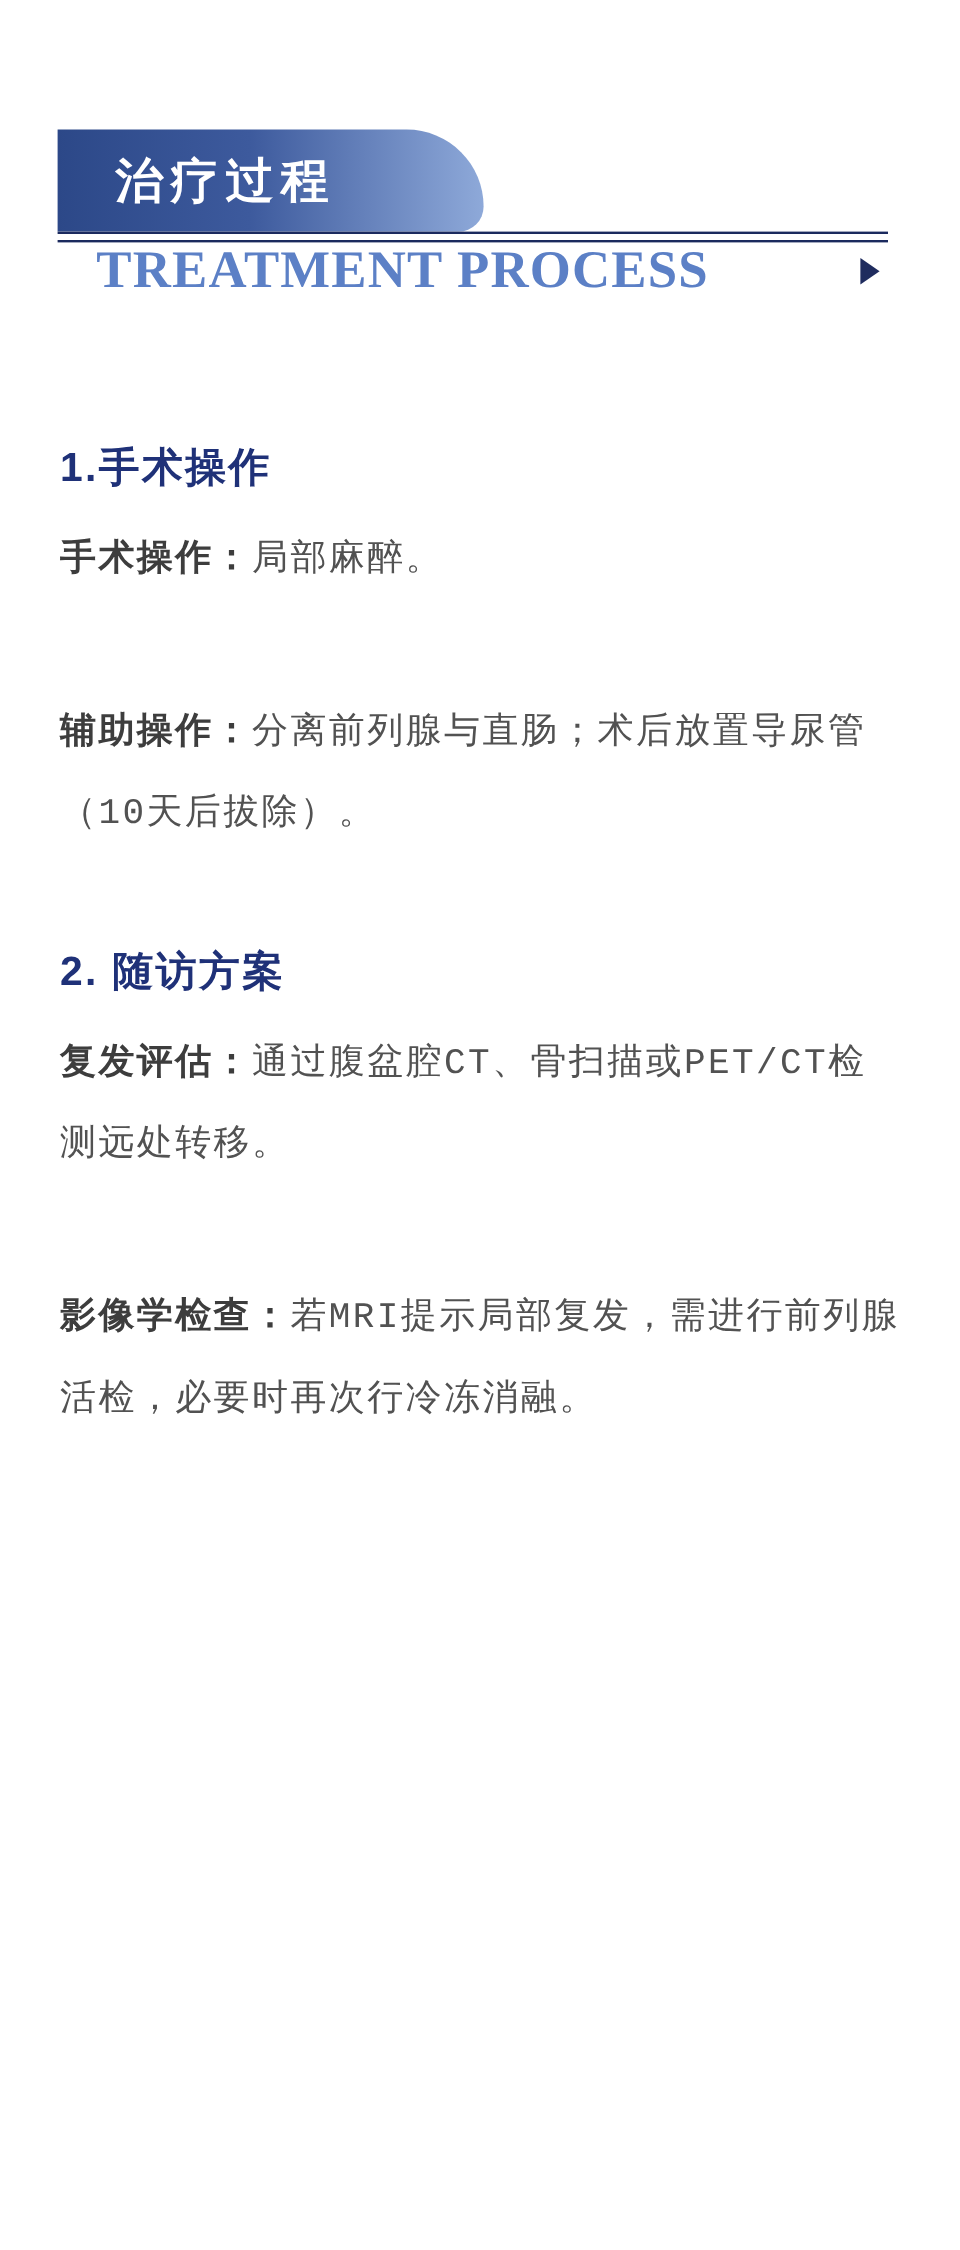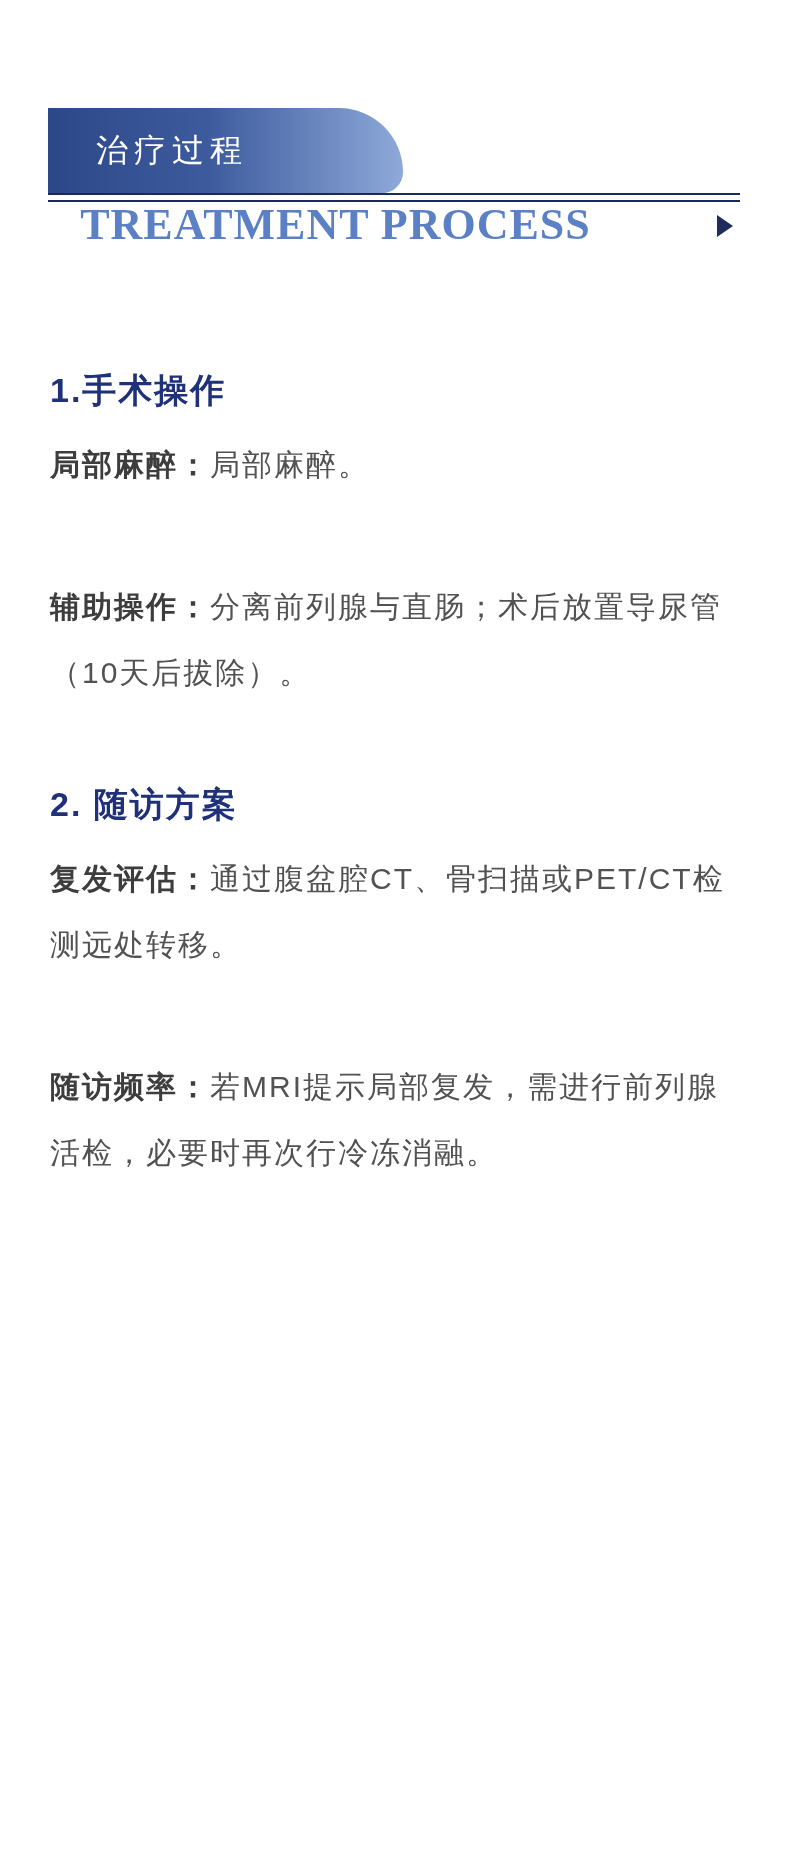--- a/index.html
+++ b/index.html
@@ -18,22 +18,22 @@
     height: 85px;
     box-sizing: border-box;
     padding-left: 48px;
     display: flex;
     align-items: center;
     background: linear-gradient(90deg, #2c4888 0%, #3d5a9d 45%, #8ea9d9 100%);
     border-radius: 0 80px 26px 0;
   }
   .badge-title {
     font-family: "Liberation Serif", serif;
-    font-weight: normal;
-    font-size: 32px;
+    font-weight: bold;
+    font-size: 40px;
     letter-spacing: 6px;
     color: #ffffff;
   }
   .double-rule {
     margin-left: 48px;
     width: 692px;
     height: 5px;
     border-top: 2px solid #1b2a5e;
     border-bottom: 2px solid #1b2a5e;
   }
@@ -86,20 +86,21 @@
     line-height: 66px;
     letter-spacing: 2px;
     color: #525252;
   }
   .para-label {
     font-weight: bold;
     color: #3d3d3d;
   }
   .para-text {
     white-space: pre-line;
+    font-family: Liberation Mono, monospace;
   }
 </style>
 </head>
 <body>
 
 <div>
 
   <header>
     <div class="badge">
       <span class="badge-title">治疗过程</span>
@@ -108,30 +109,30 @@
     <div class="en-row">
       <div class="en-title">TREATMENT PROCESS</div>
       <div class="arrow"></div>
     </div>
   </header>
 
   <main class="content">
 
     <h2 class="section-heading first">1.手术操作</h2>
 
-    <p class="para"><b class="para-label">局部麻醉：</b><span class="para-text">局部麻醉。</span></p>
+    <p class="para"><b class="para-label">手术操作：</b><span class="para-text">局部麻醉。</span></p>
 
 
     <p class="para"><b class="para-label">辅助操作：</b><span class="para-text">分离前列腺与直肠；术后放置导尿管
 （10天后拔除）。</span></p>
 
     <h2 class="section-heading second">2. 随访方案</h2>
 
 
 
     <p class="para"><b class="para-label">复发评估：</b><span class="para-text">通过腹盆腔CT、骨扫描或PET/CT检
 测远处转移。</span></p>
 
-    <p class="para"><b class="para-label">随访频率：</b><span class="para-text">若MRI提示局部复发，需进行前列腺
+    <p class="para"><b class="para-label">影像学检查：</b><span class="para-text">若MRI提示局部复发，需进行前列腺
 活检，必要时再次行冷冻消融。</span></p>
 
   </main>
 </div>
 
 </body></html>

